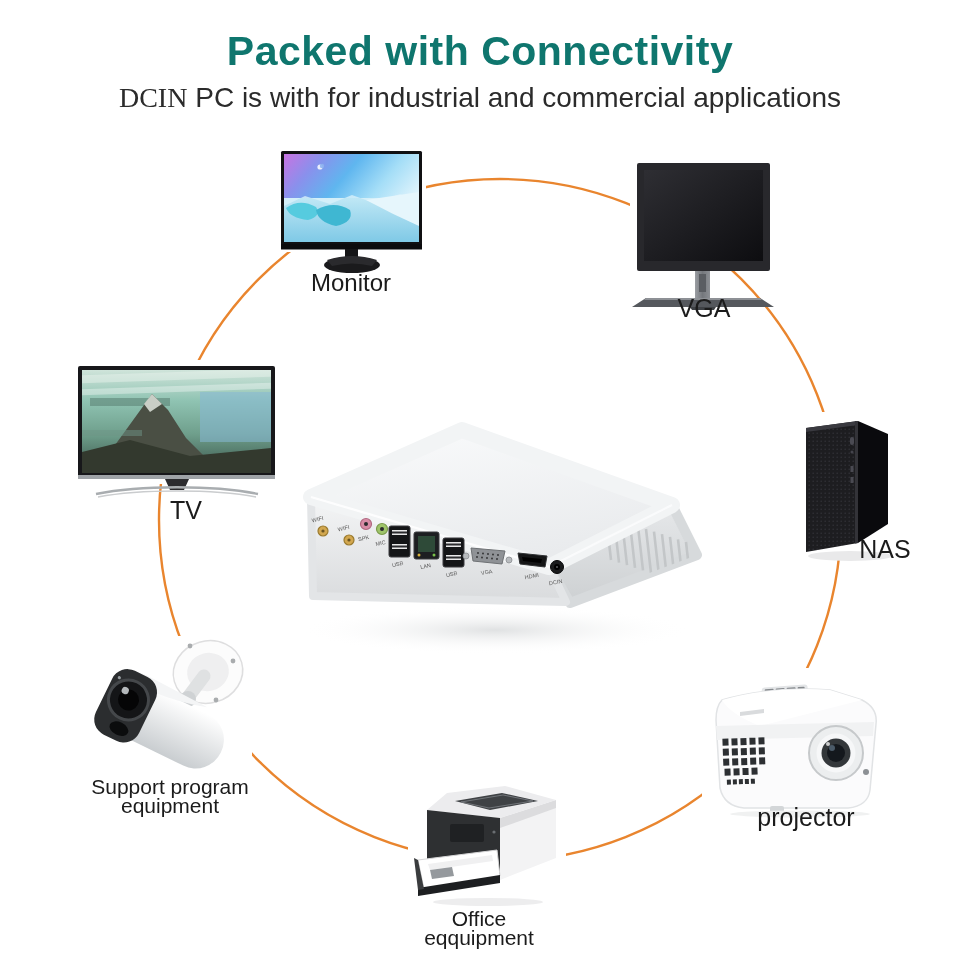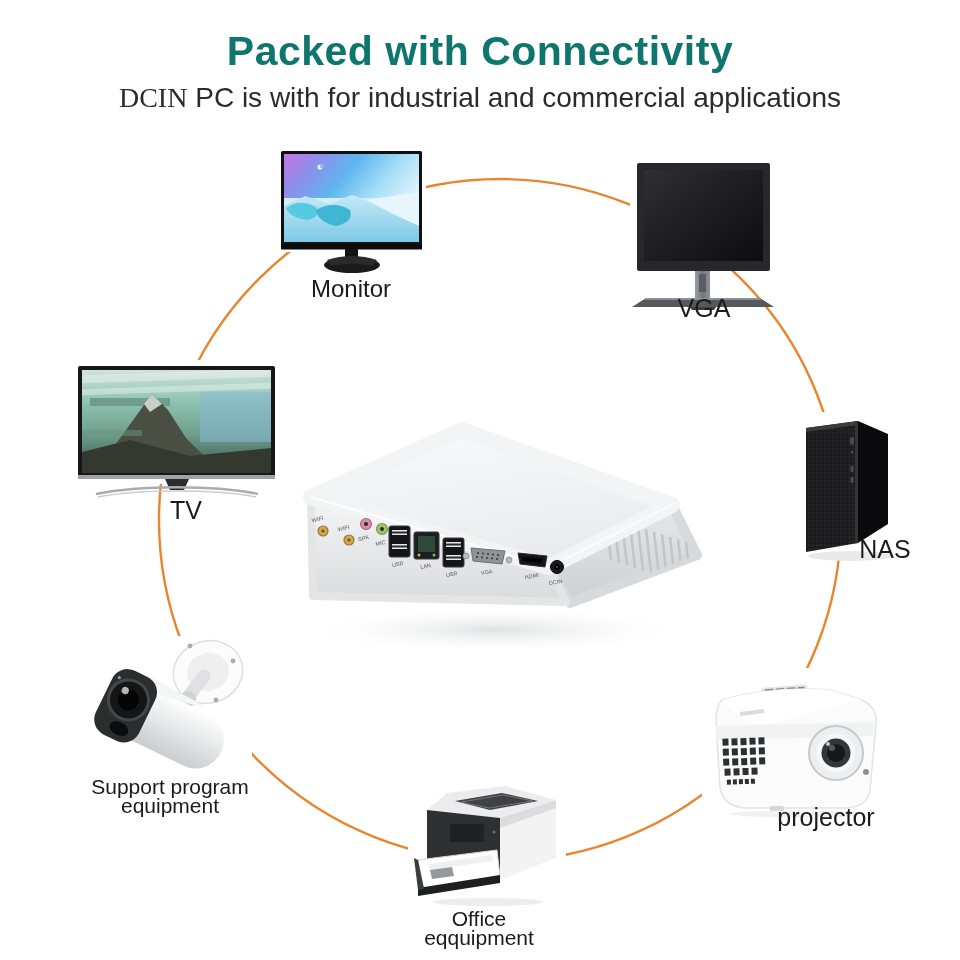--- a/index.html
+++ b/index.html
@@ -320,26 +320,26 @@
         <circle cx="557" cy="567" r="3" fill="#000000"></circle>
           <circle cx="557" cy="567" r="1.1" fill="#55555a"></circle>
         <text class="portlab" x="556" y="584" text-anchor="middle" transform="rotate(-10 556 584)">DCIN</text>
       </g>
     </g>
   </svg>
 
   <div class="title" style="color: #0f766e;">Packed with Connectivity</div>
   <div class="subtitle"><span class="serif">DCIN</span><span> PC is with for industrial and commercial applications</span></div>
 
-  <div class="dev-label lab-24" style="left:351px;top:278px;">Monitor</div>
+  <div class="dev-label lab-24" style="left:351px;top:272px;">Monitor</div>
   <div class="dev-label lab-25" style="left:704px;top:297px;">VGA</div>
   <div class="dev-label lab-25" style="left:186px;top:499px;">TV</div>
   <div class="dev-label lab-25" style="left:877px;top:538px;margin-left:8px;">NAS</div>
   <div class="dev-label lab-21" style="left:479px;top:909px;">
     <div>Office</div>
     <div>eqquipment</div>
   </div>
   <div class="dev-label lab-21" style="left:170px;top:777px;">
     <div>Support program</div>
     <div>equipment</div>
   </div>
-  <div class="dev-label lab-25" style="left:806px;top:806px;margin-left:20px;">projector</div>
+  <div class="dev-label lab-25" style="left:806px;top:806px;">projector</div>
 </div>
 
 </body></html>

